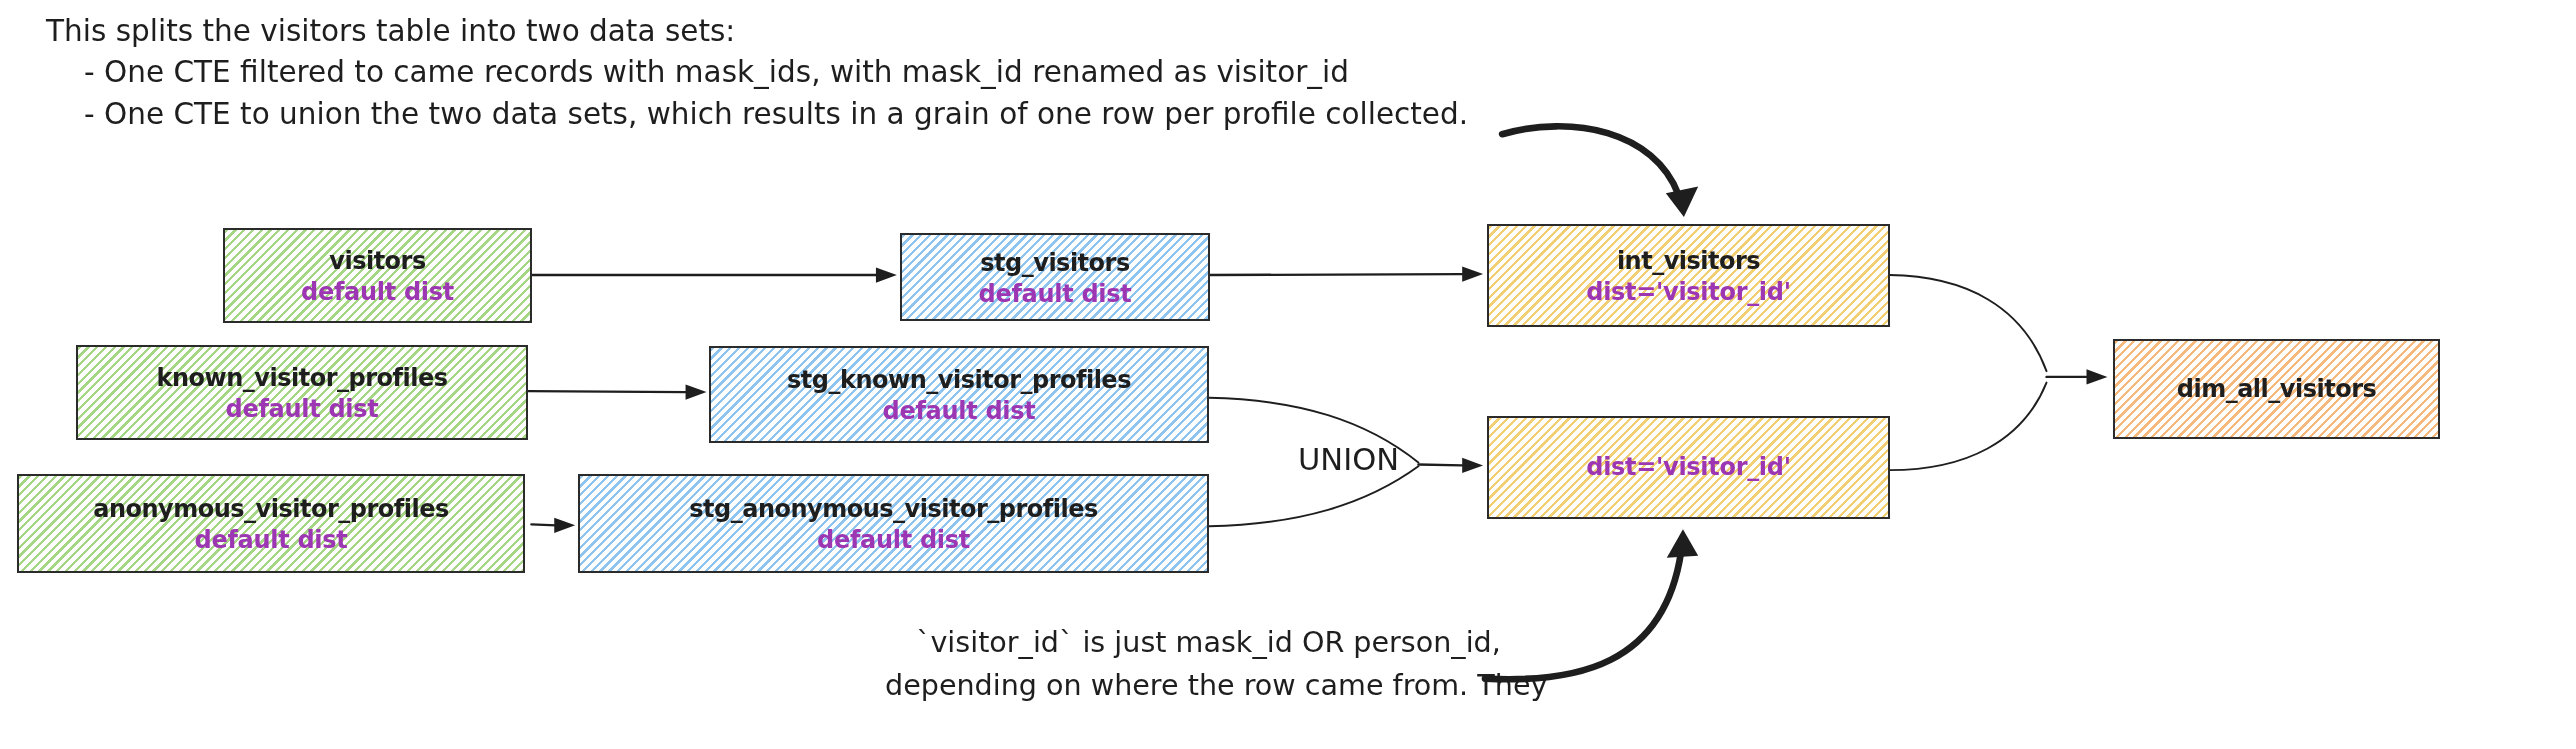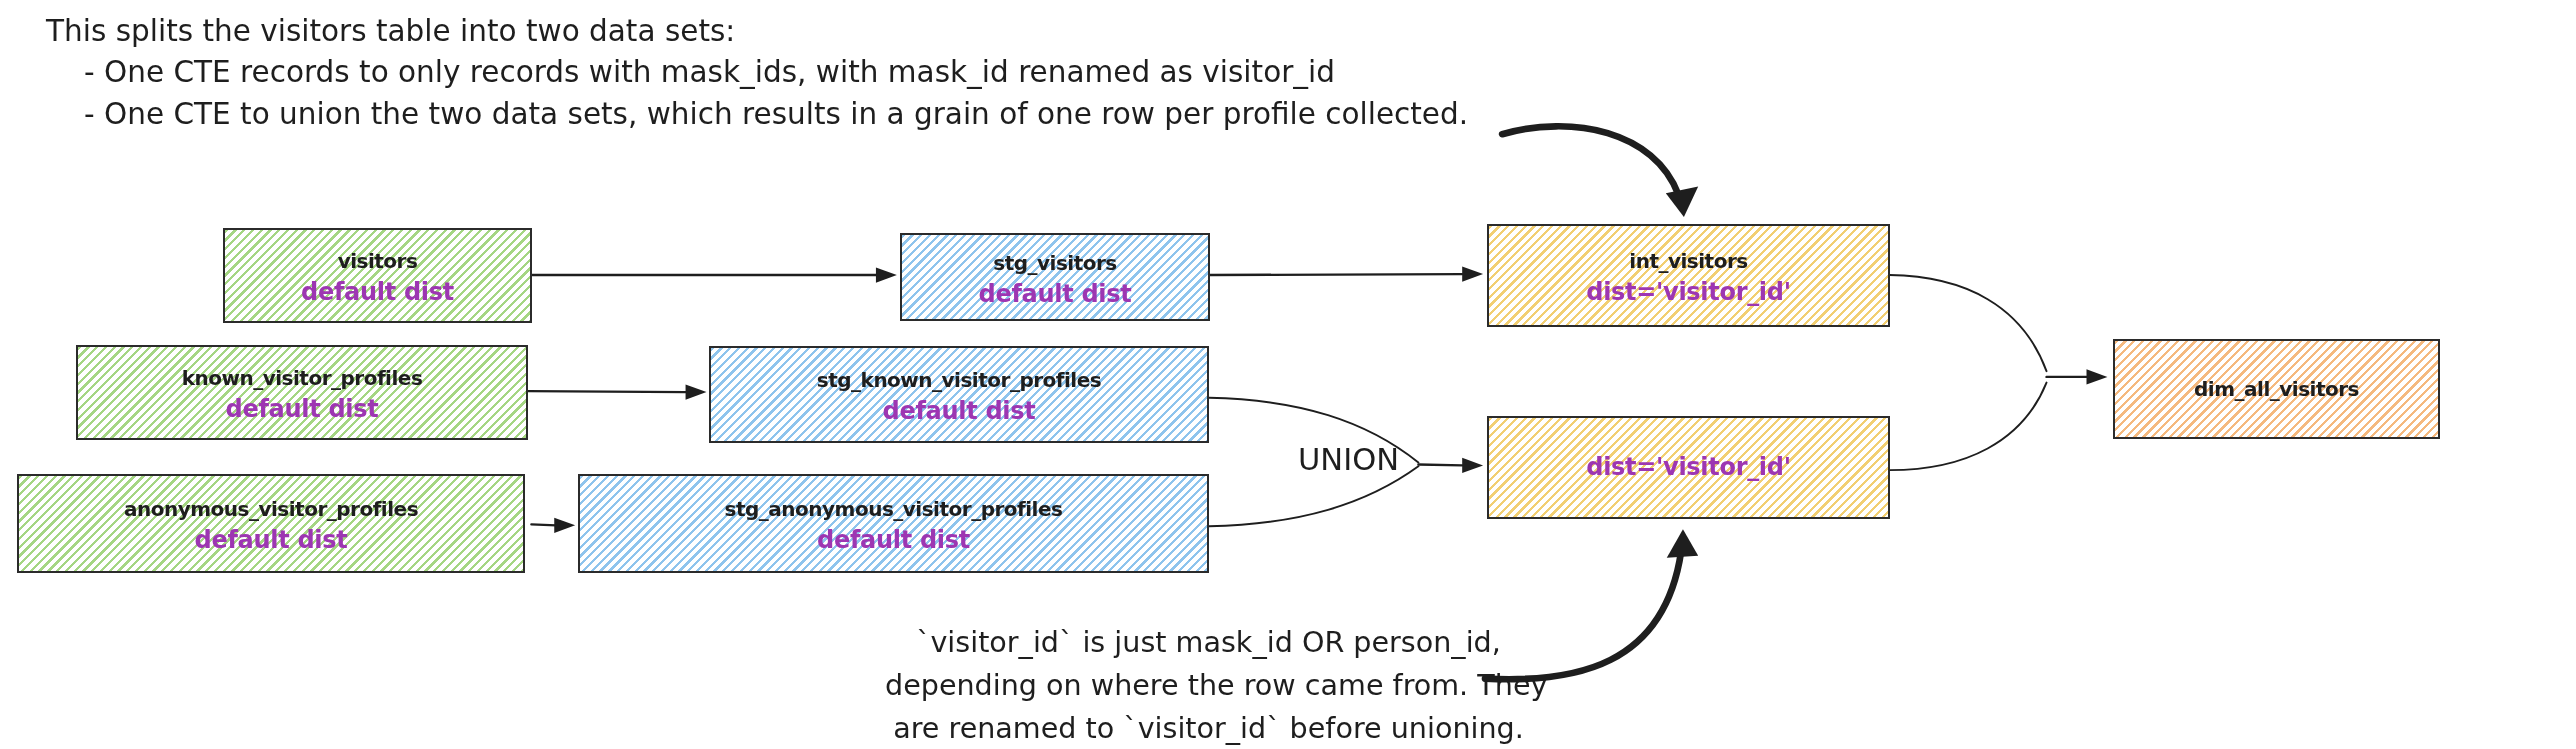--- a/index.html
+++ b/index.html
@@ -14,21 +14,21 @@
   #connectors{position:absolute;left:0;top:0;z-index:1;}
   .node{
     position:absolute;
     border:2.4px solid #2b2b2b;
     display:flex;flex-direction:column;align-items:center;justify-content:center;
     z-index:2;
     box-sizing:border-box;
     background-color:#ffffff;
   }
   .node .title{
-    font-size:20px;font-weight:600;letter-spacing:-0.5px;line-height:34px;
+    font-size:24px;font-weight:600;letter-spacing:-0.5px;line-height:34px;
     color:#1e1e1e;white-space:nowrap;
   }
   .node .sub{
     font-size:24px;font-weight:600;letter-spacing:-0.3px;line-height:28.6px;
     color:var(--subtitle-text,#9d36b2);white-space:nowrap;
   }
   .hatch-src{background-image:repeating-linear-gradient(135deg,var(--source-fill,#a5d683) 0 2.3px,rgba(255,255,255,0) 2.3px 6.2px);}
   .hatch-stg{background-image:repeating-linear-gradient(135deg,var(--staging-fill,#8ec4ed) 0 2.3px,rgba(255,255,255,0) 2.3px 6.2px);}
   .hatch-int{background-image:repeating-linear-gradient(135deg,var(--intermediate-fill,#f2cf72) 0 2.3px,rgba(255,255,255,0) 2.3px 6.2px);}
   .hatch-dim{background-image:repeating-linear-gradient(135deg,var(--mart-fill,#f5b97e) 0 2.3px,rgba(255,255,255,0) 2.3px 6.2px);margin-top:12px;}
@@ -70,21 +70,21 @@
     <polygon fill="#1e1e1e" stroke="none" points="2214,396 2192,388 2192,404"></polygon>
 
     <path stroke-width="7" d="M1578,141 C1652,120 1738,138 1763,204"></path>
     <polygon fill="#1e1e1e" stroke="none" points="1769,228 1750,203 1784,196"></polygon>
     <path stroke-width="7" d="M1560,713 C1655,718 1748,700 1766,580"></path>
     <polygon fill="#1e1e1e" stroke="none" points="1768,556 1751,586 1784,584"></polygon>
   </svg>
 
   <div class="note" id="top-note-intro">This splits the visitors table into two data sets:</div>
   <div class="note" id="top-note-bullets">
-    <div>- One CTE records to only records with mask_ids, with mask_id renamed as visitor_id</div>
+    <div>- One CTE filtered to came records with mask_ids, with mask_id renamed as visitor_id</div>
     <div>- One CTE to union the two data sets, which results in a grain of one row per profile collected.</div>
   </div>
 
   <div class="node hatch-src" style="left:223px;top:228px;width:309px;height:95px">
     <div class="title">visitors</div>
     <div class="sub">default dist</div>
   </div>
   <div class="node hatch-src" style="left:76px;top:345px;width:452px;height:95px">
     <div class="title">known_visitor_profiles</div>
     <div class="sub">default dist</div>
@@ -117,17 +117,16 @@
 
   <div class="node hatch-dim" style="left:2113px;top:327px;width:327px;height:100px">
     <div class="title">dim_all_visitors</div>
   </div>
 
   <div id="union-label">UNION</div>
 
   <div class="note" id="bottom-note">
     <div>`visitor_id` is just mask_id OR person_id,</div>
     <div>depending on where the row came from. They</div>
-    <div>are renamed to `visitor_id` before unioning.</div>
   </div>
 
 </div>
 
 
 </body></html>

